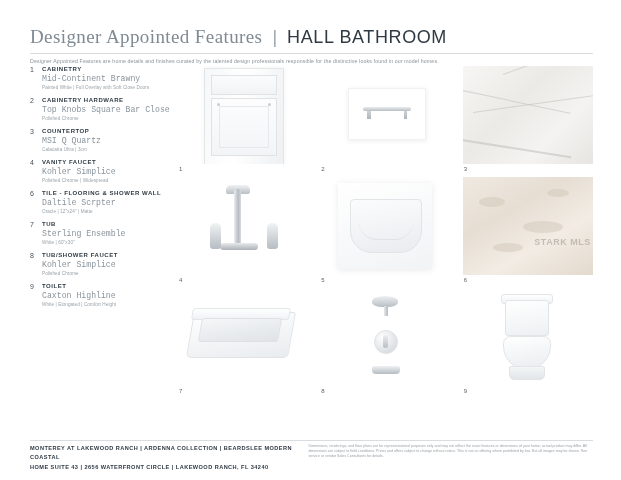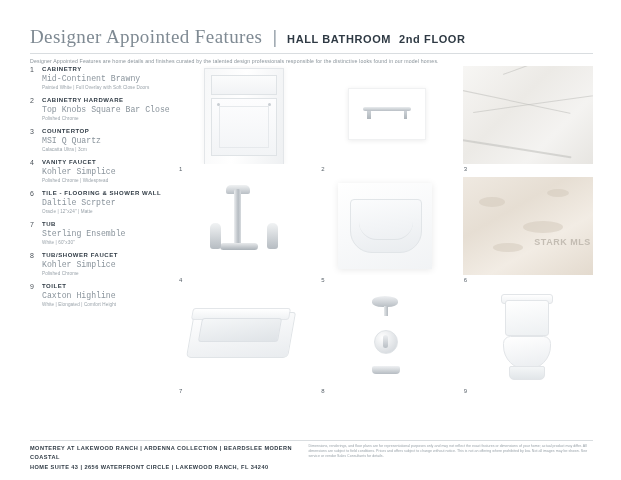--- a/index.html
+++ b/index.html
@@ -45,24 +45,24 @@
     font-weight: normal;
   }
   .title-bar {
     font-size: 18px;
     color: #9aa4ac;
     font-weight: 300;
     padding: 0 2px;
   }
   .title-sub {
     font-family: "Liberation Sans", sans-serif;
-    font-size: 11px;
+    font-size: 18px;
     letter-spacing: 0.6px;
     color: #2f3a44;
-    font-weight: bold;
+    font-weight: normal;
   }
   .header-rule {
     margin-top: 5px;
     border-top: 1px solid #d9dde0;
     width: 100%;
   }
   .header-note {
     margin-top: 4px;
     font-size: 5.2px;
     color: #8b949b;
@@ -383,21 +383,20 @@
 </head>
 <body>
 
 <div class="page">
 
   <div class="header">
     <div class="title-row">
       <span class="title-main">Designer Appointed Features</span>
       <span class="title-bar">|</span>
       <span class="title-sub">HALL BATHROOM</span>
-      <span class="title-sub light">2nd FLOOR</span>
     </div>
     <div class="header-rule"></div>
     <div class="header-note">Designer Appointed Features are home details and finishes curated by the talented design professionals responsible for the distinctive looks found in our model homes.</div>
   </div>
 
   <div class="specs">
 
     <div class="spec">
       <div class="spec-num">1</div>
       <div class="spec-body">

